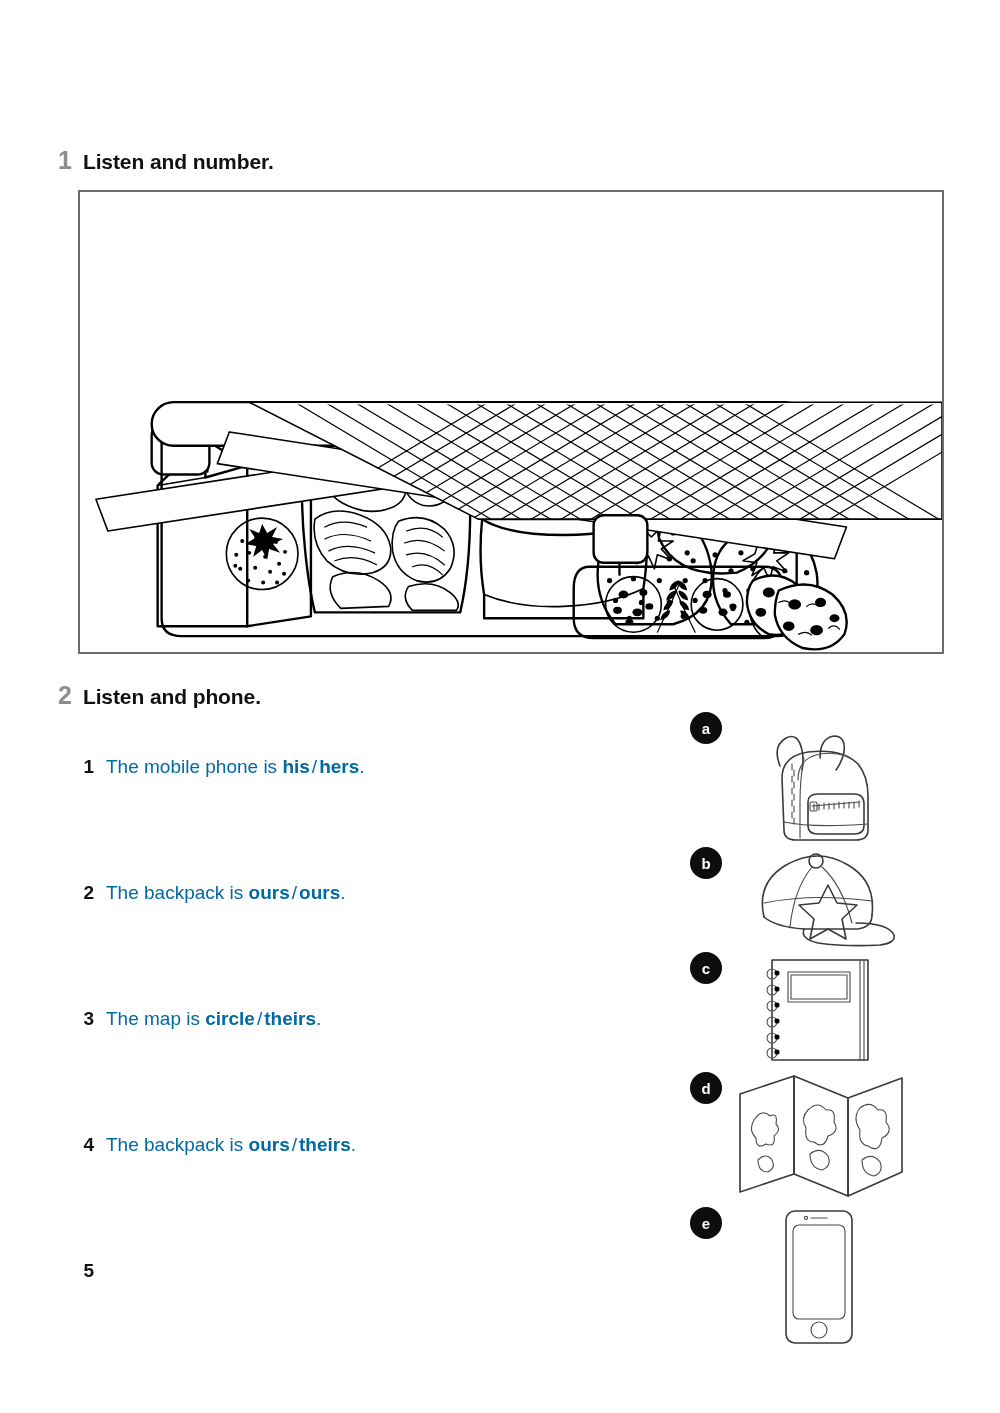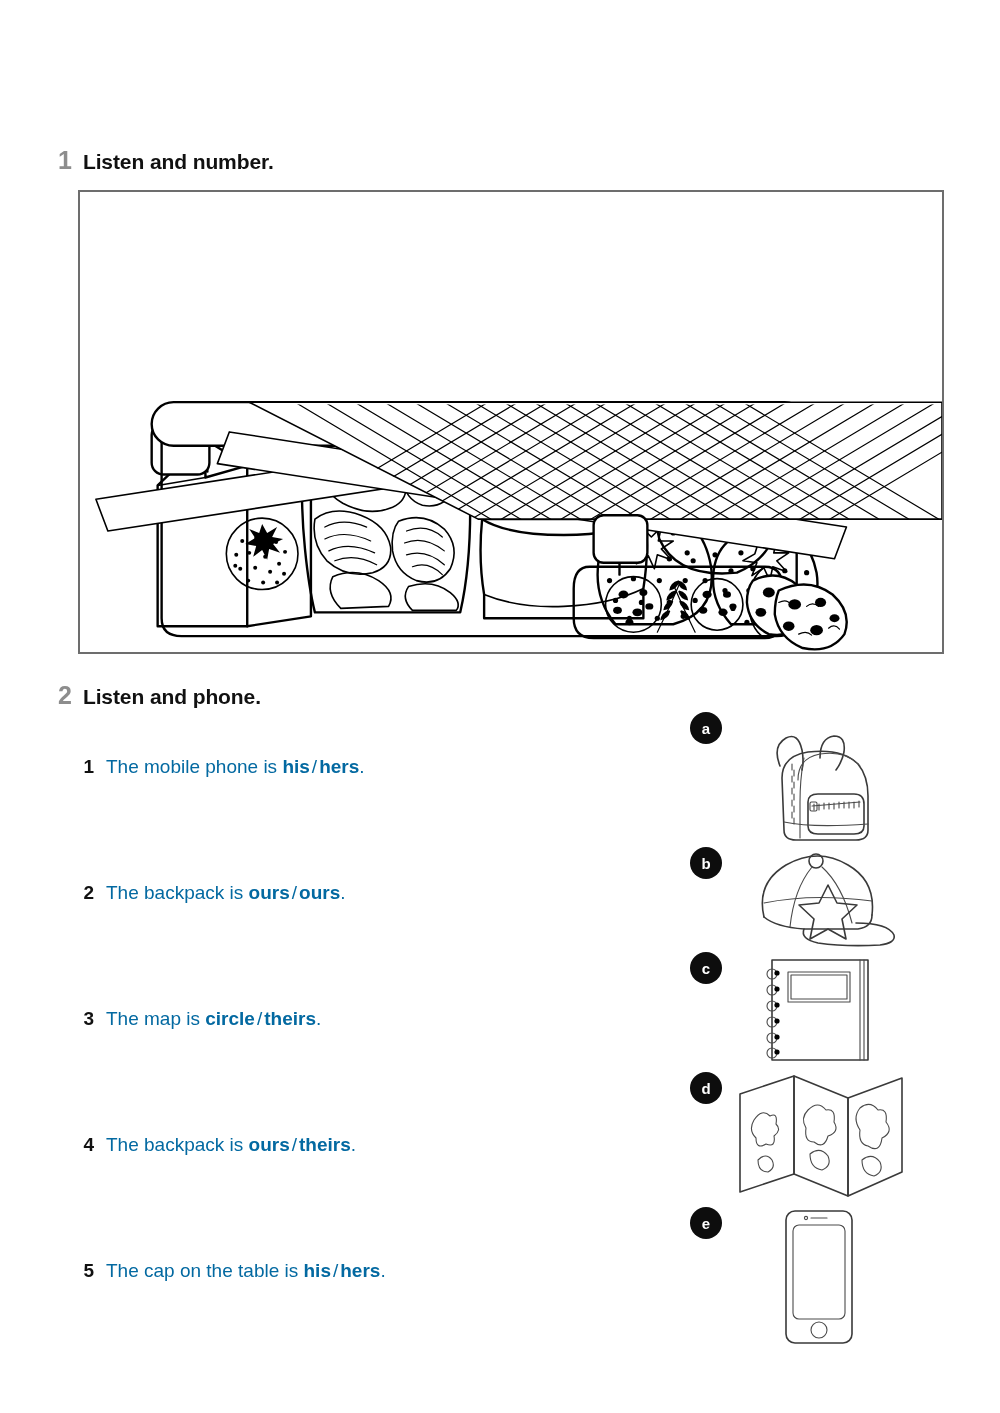--- a/index.html
+++ b/index.html
@@ -405,21 +405,20 @@
     <span class="sentence-text"><span>The map is </span><b>circle</b><span class="slash">/</span><b>theirs</b><span>.</span></span>
   </div>
 
   <div class="sentence-row">
     <span class="sentence-num">4</span>
     <span class="sentence-text"><span>The backpack is </span><b>ours</b><span class="slash">/</span><b>theirs</b><span>.</span></span>
   </div>
 
   <div class="sentence-row">
     <span class="sentence-num">5</span>
-    <span class="sentence-text"><span>The cap on the table is </span><b>his</b><span class="slash">/</span><b>hers</b><span>.</span></span>
   </div>
 
 </div>
 
 <div id="item-column">
 
   <div class="item-row" id="row-a">
     <span class="item-badge">a</span>
     <span class="item-art" id="art-a">
       <svg width="150" height="128" viewBox="0 0 150 128">

